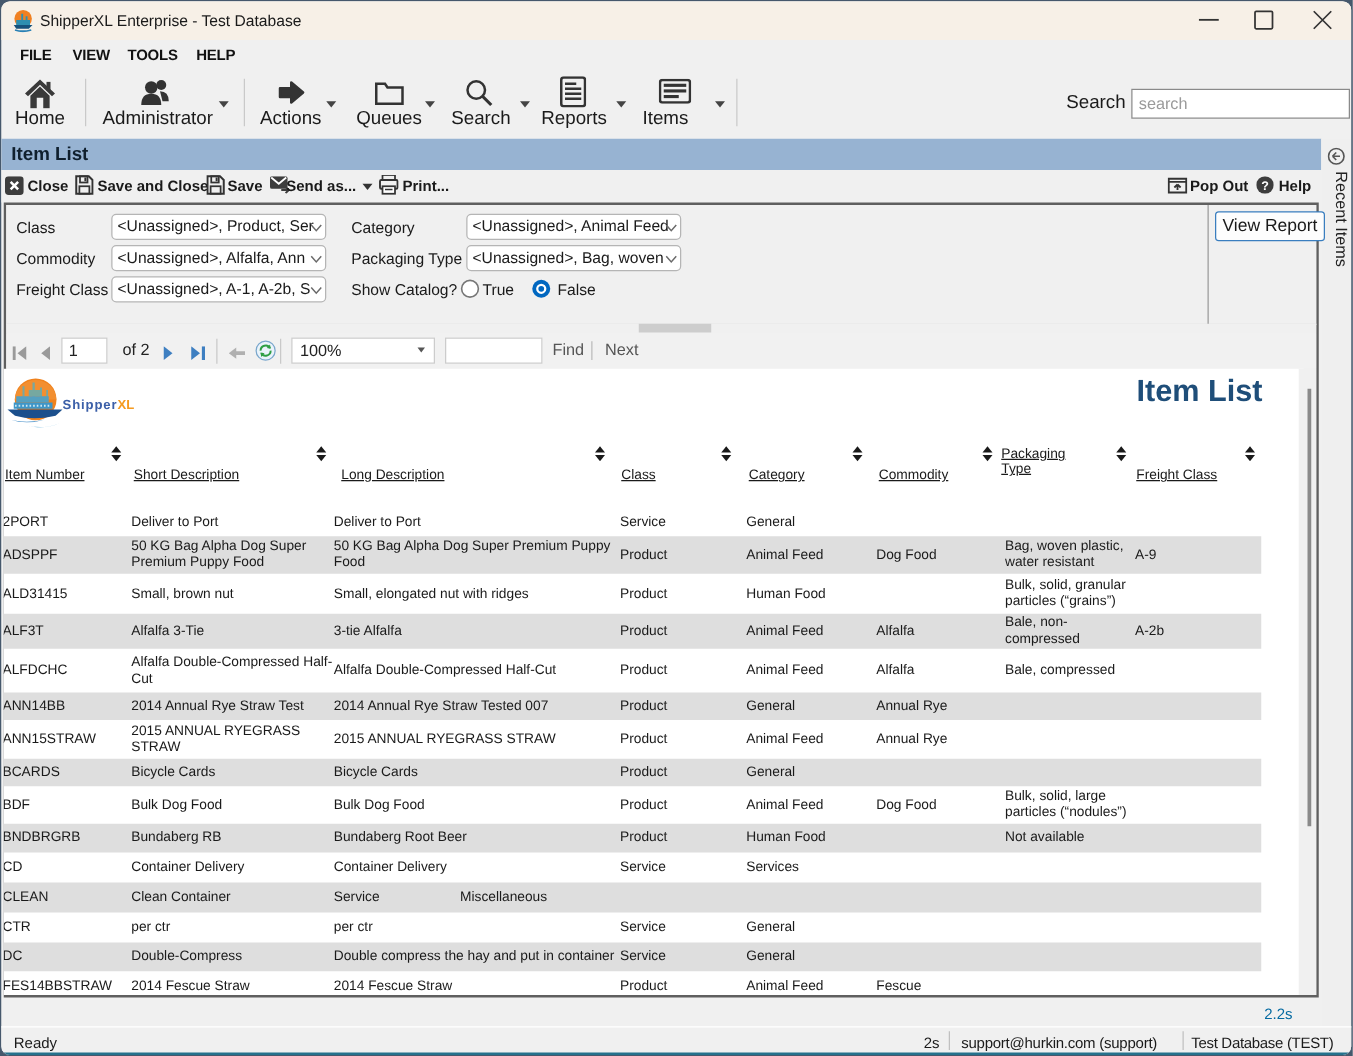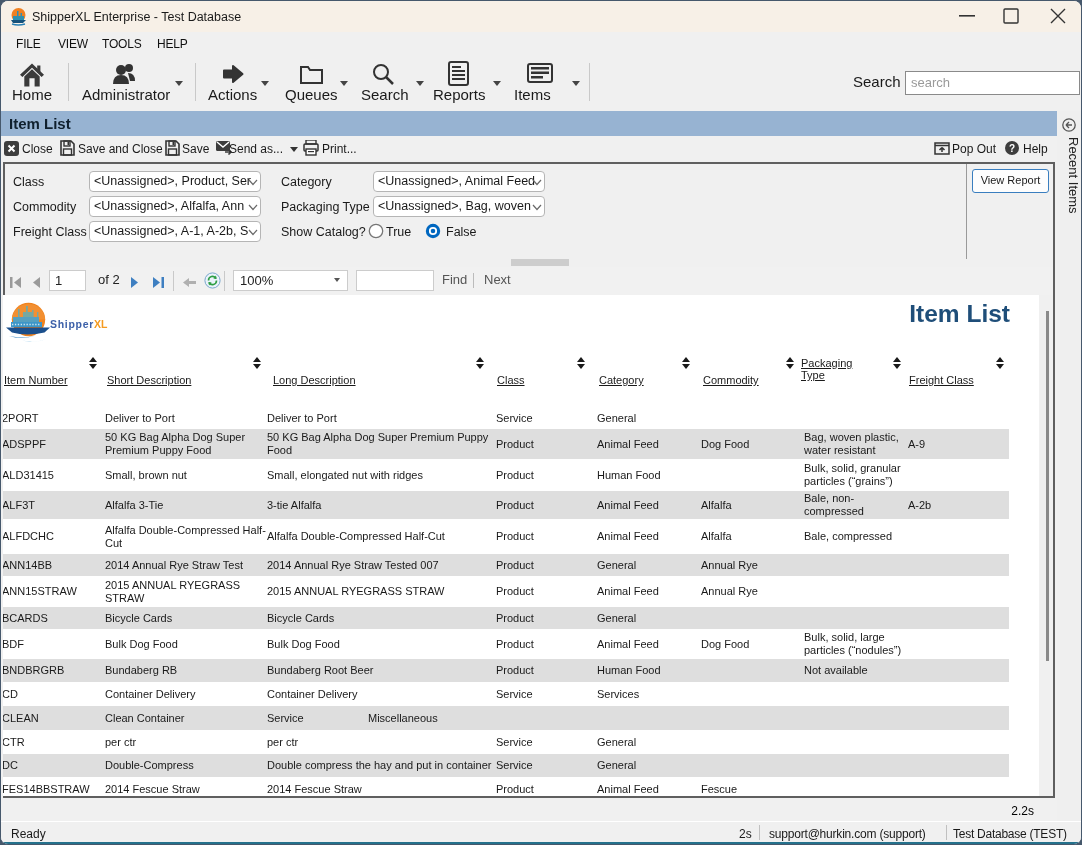--- a/index.html
+++ b/index.html
@@ -6,51 +6,51 @@
 html,body { width:1082px; height:845px; background:#46586c; font-family:"Liberation Sans", sans-serif; overflow:hidden; }
 #win { position:relative; width:1082px; height:845px; background:#f0f0f0; border:1px solid #46586c; border-radius:8px; overflow:hidden; }
 .abs { position:absolute; }
 
 
 #titlebar { position:absolute; left:0; top:0; width:100%; height:31px; background:#f7f0e7; }
 #title-text { position:absolute; left:31px; top:9px; font-size:12.5px; color:#1a1a1a; }
 
 
 #menubar { position:absolute; left:2px; top:31px; width:1078px; height:24px; background:#f0f0f0; }
-.menuitem { position:absolute; top:5px; font-size:12px; letter-spacing:-0.2px; color:#111; }
+.menuitem { position:absolute; top:5px; font-size:12px; letter-spacing:-0.2px; color:#111;font-weight:bold; }
 
 
 #bigbar { position:absolute; left:2px; top:55px; width:1078px; height:55px; background:#f0f0f0; }
 .tblabel { position:absolute; font-size:15px; color:#1a1a1a; top:30px; white-space:nowrap; }
 .tbsep { position:absolute; top:7px; height:38px; width:1px; background:#c9c9c9; }
 .ddarrow { position:absolute; width:0; height:0; border-left:4px solid transparent; border-right:4px solid transparent; border-top:5px solid #444; }
 #searchlbl { position:absolute; left:850px; top:17px; font-size:15px; color:#1a1a1a; }
 #searchbox { position:absolute; left:902px; top:15px; width:175px; height:24px; background:#fff; border:1px solid #8a8a8a; font-size:13px; color:#9a9a9a; padding:3px 5px; }
 
 
 #bluebar { position:absolute; left:0px; top:110px; width:1056px; height:25px; background:#97b3d2; }
 #bluebar span { position:absolute; left:8px; top:4px; font-size:15px; font-weight:bold; color:#10202e; }
 
 
 #subbar { position:absolute; left:0px; top:135px; width:1056px; height:26px; background:#f0f0f0; }
-.sbtxt { position:absolute; top:6px; font-size:12px; color:#1a1a1a; white-space:nowrap; }
+.sbtxt { position:absolute; top:6px; font-size:12px; color:#1a1a1a; white-space:nowrap;font-weight:bold; }
 
 
 #recent { position:absolute; left:1056px; top:110px; width:24px; height:710px; background:#efefef; }
 #recent-txt { position:absolute; left:1056px; top:136px; width:24px; font-size:13px; color:#222; writing-mode:vertical-rl; }
 
 
 #mainpanel { position:absolute; left:2px; top:161px; width:1052px; height:636px; border:2px solid #5f5f5f; border-top-width:2px; background:#f0f0f0; }
 
 
 #filter { position:absolute; left:0; top:0; width:1048px; height:96px; background:#f0f0f0; border-bottom:1px solid #d8d8d8; }
 .flabel { position:absolute; font-size:12.5px; color:#1a1a1a; }
 .fselect { position:absolute; width:172px; height:21px; background:#fff; border:1px solid #b5b5b5; border-radius:4px; font-size:12.5px; color:#1a1a1a; padding:2px 18px 2px 4px; white-space:nowrap; overflow:hidden; }
 #vr-divider { position:absolute; left:961px; top:0; width:1px; height:96px; background:#9a9a9a; }
-#viewreport { position:absolute; left:967px; top:5px; width:77px; height:24px; background:#fdfdfd; border:1px solid #3a7ebf; border-radius:3px; font-size:11px; color:#1a1a1a; text-align:center; line-height:21px; }
+#viewreport { position:absolute; left:967px; top:5px; width:88px; height:24px; background:#fdfdfd; border:1px solid #3a7ebf; border-radius:3px; font-size:14px; color:#1a1a1a; text-align:center; line-height:21px; }
 
 
 #hstrip { position:absolute; left:0; top:95px; width:1048px; height:8px; background:#f0f0f0; }
 #hthumb { position:absolute; left:506px; top:0px; width:58px; height:7px; background:#cdcdcd; }
 
 
 #rtoolbar { position:absolute; left:0; top:103px; width:1048px; height:28px; background:#f1f1f1; }
 .rt { position:absolute; font-size:13px; color:#444; }
 
 
@@ -73,21 +73,21 @@
 .c4 { width:101px; }
 .c5 { width:104px; }
 .c6 { width:103px; }
 .c7 { width:104px; padding-right:3px; }
 .c8 { width:101px; }
 #thead { position:absolute; left:-1px; top:62px; width:1007px; height:35px; font-size:11px; color:#1a1a1a; }
 .hcell { position:absolute; top:17px; text-decoration:underline; white-space:nowrap; }
 .sortarr { position:absolute; top:0px; width:8px; height:12px; }
 .sortarr:before { content:""; position:absolute; left:0; top:0; border-left:4px solid transparent; border-right:4px solid transparent; border-bottom:5px solid #1a1a1a; }
 .sortarr:after { content:""; position:absolute; left:0; top:7px; border-left:4px solid transparent; border-right:4px solid transparent; border-top:5px solid #1a1a1a; }
-#status22 { position:absolute; right:47px; top:803px; font-size:12px; color:#000000; }
+#status22 { position:absolute; right:47px; top:803px; font-size:12px; color:#0369a1; }
 #statusbar { position:absolute; left:0; top:820px; width:1082px; height:22px; background:#f0f0f0; border-top:1px solid #fff; }
 .st { position:absolute; top:5px; font-size:12px; color:#1a1a1a; white-space:nowrap; }
 .stsep { position:absolute; top:3px; width:1px; height:15px; background:#c0c0c0; }
 #bottomline { position:absolute; left:0; top:841px; width:1082px; height:4px; background:#25718c; border-radius:0 0 8px 8px; }
 </style>
 </head>
 <body>
 <div id="win">
 
   <div id="titlebar">

